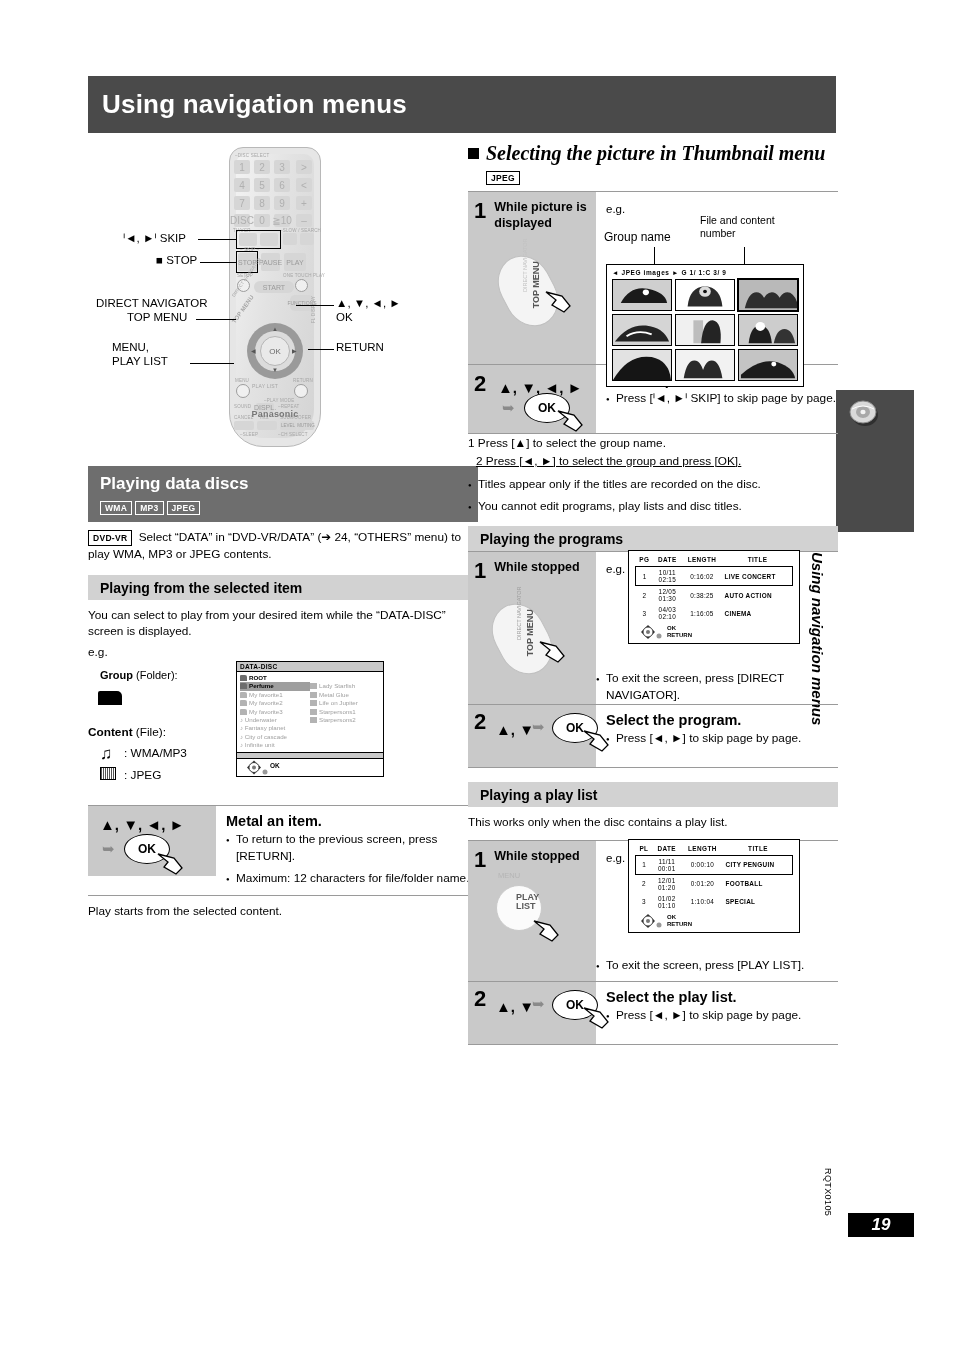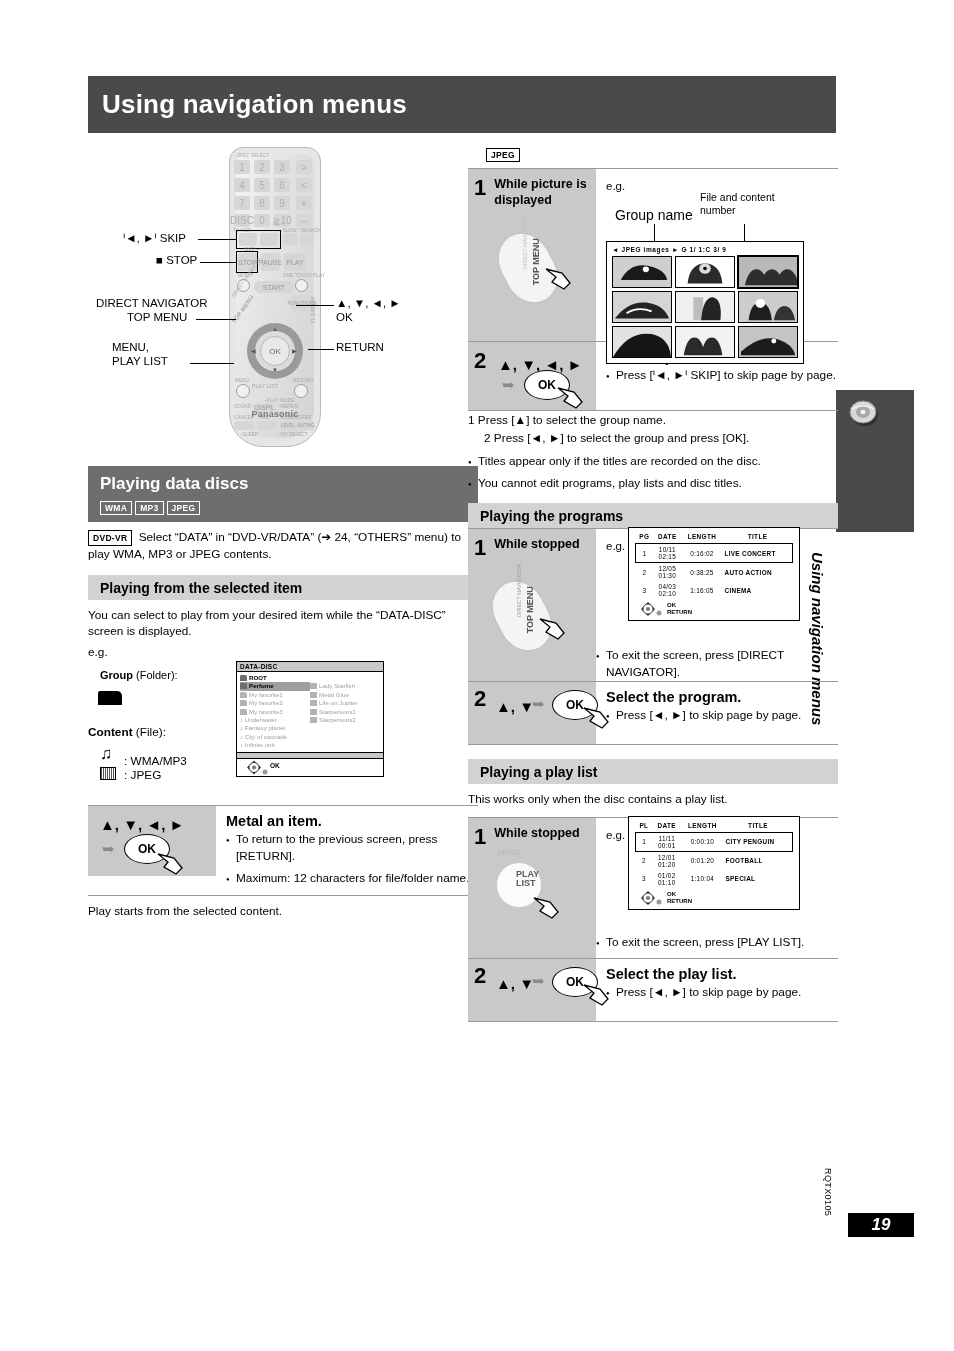--- a/index.html
+++ b/index.html
@@ -324,21 +324,21 @@
       <b>Group</b>
       <span>(Folder):</span>
     </div>
     <div style="position:absolute; left:10px; top:22px; width:24px; height:14px; background:#000; border-radius:2px 5px 0 0;"></div>
 
     <div style="position:absolute; left:0; top:56px; font-size:11.8px;">
       <b>Content</b>
       <span>(File):</span>
     </div>
     <div style="position:absolute; left:12px; top:76px; font-size:17px; line-height:17px;">♫</div>
-    <div style="position:absolute; left:36px; top:77px; font-size:11.8px;margin-top:8px;">: WMA/MP3</div>
+    <div style="position:absolute; left:36px; top:77px; font-size:11.8px;">: WMA/MP3</div>
     <div style="position:absolute; left:12px; top:98px; width:16px; height:13px; border:1.4px solid #000; background:repeating-linear-gradient(90deg,#555 0 1px,#fff 1px 2px);"></div>
     <div style="position:absolute; left:36px; top:99px; font-size:11.8px;">: JPEG</div>
 
     <div class="osd" style="left:148px; top:-8px; width:148px;">
       <div class="osd-title">DATA-DISC</div>
       <div class="osd-body">
         <div class="osd-row root"><span class="ic ic-folder"></span><span>ROOT</span></div>
         <div style="display:flex;">
           <div style="width:50%;">
             <div class="osd-row sel"><span class="ic ic-folder"></span><span>Perfume</span></div>
@@ -389,20 +389,24 @@
         <p class="bullet">Maximum: 12 characters for file/folder name.</p>
       </div>
     </div>
   </div>
 
   <p class="body">Play starts from the selected content.</p>
 </div>
 
 <div style="position:absolute; left:468px; top:142px; width:370px;">
 
+  <div style="display:flex; align-items:center;">
+    <span style="width:11px;height:11px;background:#000;display:inline-block;margin-right:7px;"></span>
+    <span style="font-family:'Liberation Serif',serif; font-style:italic; font-weight:bold; font-size:20px;">Selecting the picture in Thumbnail menu</span>
+  </div>
   <div style="margin:3px 0 5px 18px;">
     <span class="badge dark">JPEG</span>
   </div>
 
   <div class="steps">
 
     <div class="step">
       <div class="step-left" style="height:172px;">
         <div style="display:flex; align-items:flex-start;">
           <span class="step-num">1</span>
@@ -413,21 +417,21 @@
           <span style="position:absolute;left:9px;top:10px;transform:rotate(-62deg);font-size:5.5px;color:#c2c2c2;white-space:nowrap;">DIRECT NAVIGATOR</span>
           <span style="position:absolute;left:12px;top:30px;transform:rotate(-62deg);font-size:9px;font-weight:bold;color:#555;white-space:nowrap;">TOP MENU</span>
         </div>
         <svg width="34" height="28" viewBox="0 0 34 28" style="position:absolute;left:74px;top:96px;">
           <path d="M4 4 L14 12 L10 17 L22 24 L28 18 L20 8 Z" fill="#fff" stroke="#000" stroke-width="1.3"></path>
         </svg>
       </div>
       <div class="step-right" style="position:relative;">
         <span class="eg">e.g.</span>
 
-        <div style="position:absolute; left:19px; top:38px; font-size:14px;">Group name</div>
+        <div style="position:absolute; left:8px; top:38px; font-size:12px;">Group name</div>
         <div style="position:absolute; left:104px; top:22px; font-size:10.5px; width:110px; line-height:1.25;">File and content number</div>
         <div class="lead-v" style="left:58px; top:55px; height:18px;"></div>
         <div class="lead-v" style="left:148px; top:55px; height:18px;"></div>
 
         <div class="thumb-osd" style="position:absolute; left:10px; top:72px; width:198px;">
           <div class="thumb-head">◄ JPEG images ► G  1/   1:C   3/   9</div>
           <div class="thumb-grid">
             <div class="thumb">
               <svg viewBox="0 0 60 34" width="100%" height="100%" preserveAspectRatio="none">
                   <rect width="60" height="34" fill="#cfcfcf"></rect>
@@ -506,21 +510,21 @@
         </svg>
       </div>
       <div class="step-right">
         <p class="step-title">Select a picture.</p>
         <p class="bullet" style="margin-top:2px;">Press [ᑊ◄, ►ᑊ  SKIP] to skip page by page.</p>
       </div>
     </div>
   </div>
 
   <p class="body" style="margin:1px 0 0 0;">1  Press [▲] to select the group name.</p>
-  <p class="body" style="margin:1px 0 0 16px;">2  Press [◄, ►] to select the group and press [OK].</p>
+  <p class="body" style="margin:1px 0 0 8px;text-decoration:underline;">2  Press [◄, ►] to select the group and press [OK].</p>
 
 
   <p class="bullet">Titles appear only if the titles are recorded on the disc.</p>
   <p class="bullet">You cannot edit programs, play lists and disc titles.</p>
 
   <div class="sub-head" style="margin-top:11px;">Playing the programs</div>
 
   <div class="steps" style="margin-top:0;">
     <div class="step">
       <div class="step-left" style="height:152px;">

